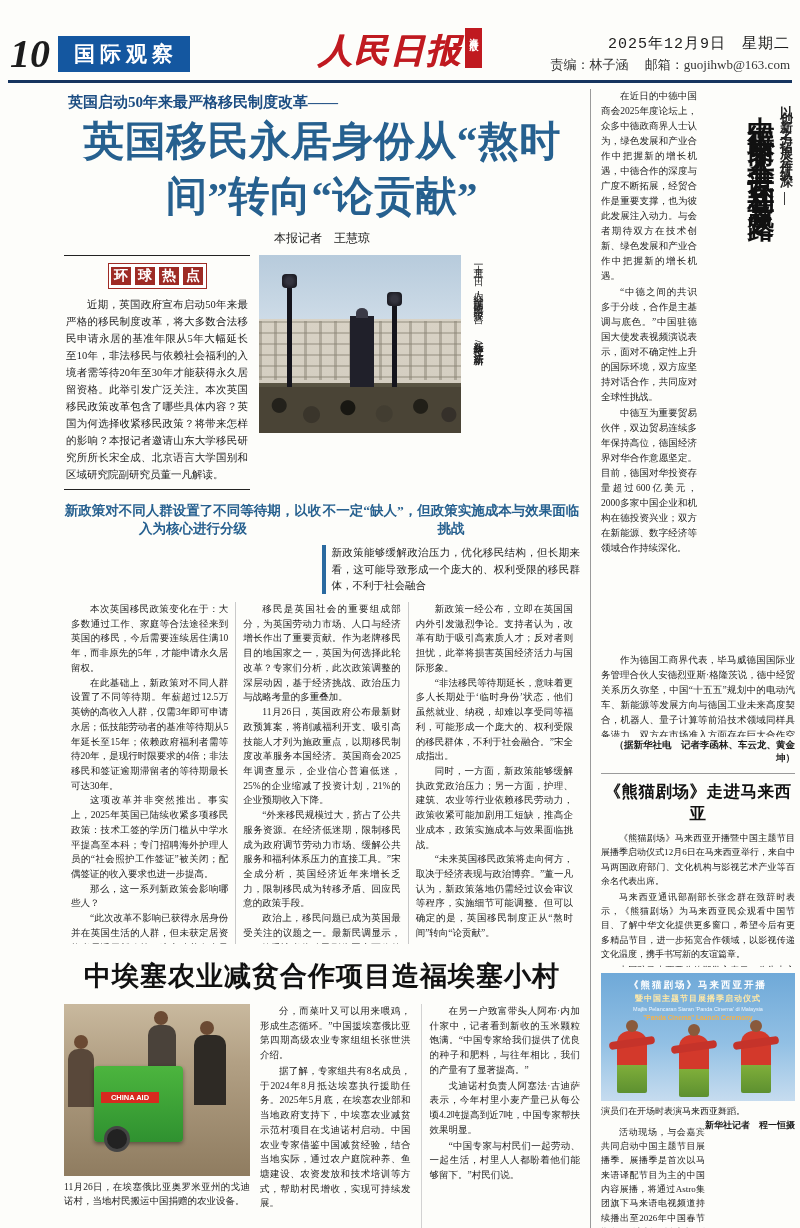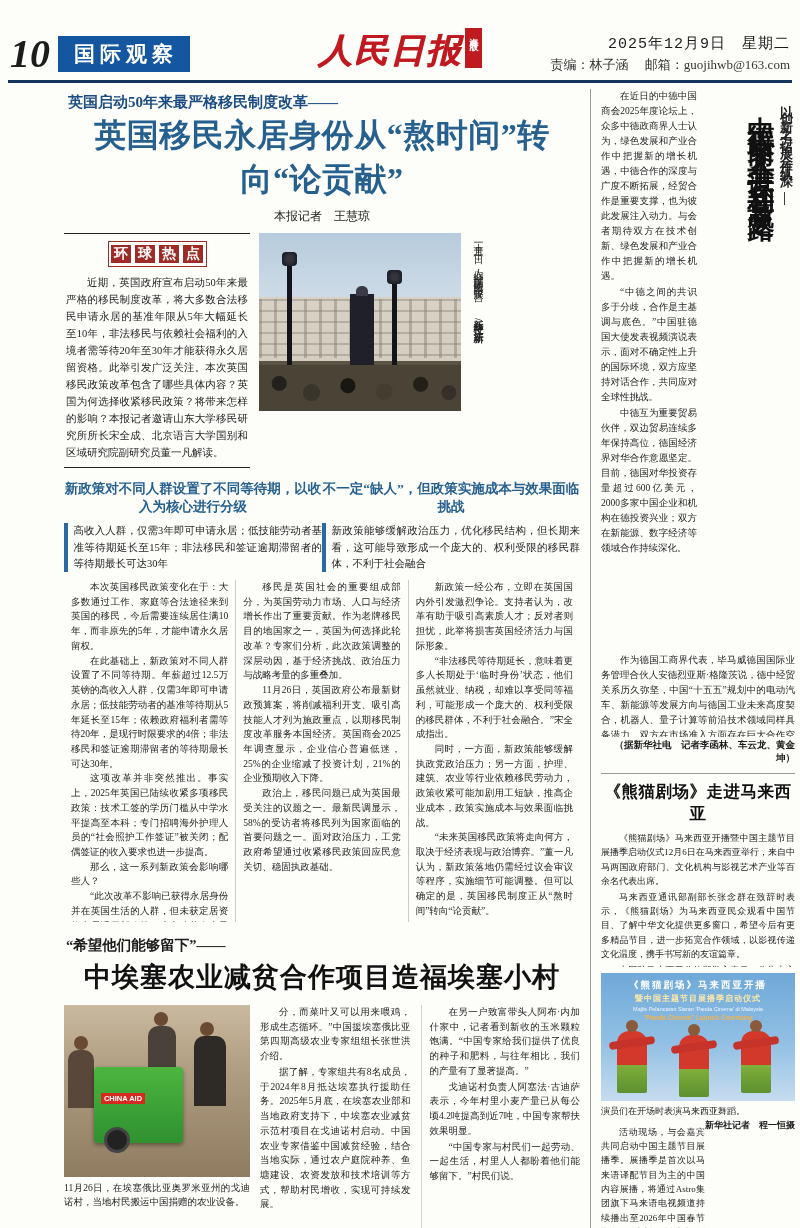--- a/index.html
+++ b/index.html
@@ -19,21 +19,21 @@
   .hdr-right{position:absolute;right:2px;bottom:6px;text-align:right;}
   .hdr-date{font-size:15px;letter-spacing:1px;font-family:Liberation Mono, monospace;}
   .hdr-editor{font-size:13px;color:#333;margin-top:3px;}
   
   .content{display:flex;margin:6px 5px 0 64px;gap:10px;}
   .main-col{width:516px;flex:none;}
   .vdiv{width:1px;background:#9a9a9a;flex:none;}
   .sidebar{flex:1;min-width:0;}
   
   .lead-kicker{font-size:15px;font-weight:bold;color:#1c4d82;margin:4px 0 2px 4px;}
-  .lead-title{font-size:32px;font-weight:bold;color:#26608f;text-align:center;letter-spacing:0.5px;margin:2px 0 6px 0;}
+  .lead-title{font-size:41px;font-weight:bold;color:#26608f;text-align:center;letter-spacing:0.5px;margin:2px 0 6px 0;}
   .lead-byline{text-align:center;font-size:12px;margin-bottom:8px;}
   .lead-top{display:flex;gap:9px;align-items:stretch;}
   .intro-box{width:182px;flex:none;border-top:1.5px solid #222;border-bottom:1.5px solid #222;padding:7px 2px 6px 2px;}
   .hotspot{display:flex;justify-content:center;margin-bottom:7px;}
   .hotspot-frame{display:inline-flex;gap:4px;border:1px solid #9e2b25;padding:2.5px;background:#fff;}
   .hotspot-frame span{background:#9e2b25;color:#fff;font-weight:bold;font-size:14px;padding:1px 3px;line-height:1.2;}
   .intro-text{font-size:10.5px;line-height:1.62;text-align:justify;text-indent:2em;color:#222;}
   .photo-palace{position:relative;width:202px;height:178px;flex:none;overflow:hidden;
      background:linear-gradient(180deg,#b7cbdc 0%,#cddbe7 36%,#d8d2c5 36%,#d4cec1 72%,#595443 72%,#3b372d 100%);}
   .pp-windows{position:absolute;left:0;right:0;top:37%;height:33%;opacity:.7;
@@ -71,21 +71,21 @@
   .eth{margin-top:14px;}
   .eth-kicker{font-size:14.5px;font-weight:bold;margin-left:2px;}
   .eth-title{font-size:27px;font-weight:bold;text-align:center;letter-spacing:1px;margin:4px 0 10px 0;color:#111;}
   .eth-main{display:flex;gap:10px;height:238px;overflow:hidden;}
   .eth-photo-wrap{width:186px;flex:none;}
   .photo-farm{position:relative;width:186px;height:172px;overflow:hidden;
      background:linear-gradient(180deg,#c9b99e 0%,#b2a084 34%,#8f7c60 100%);}
   .farm-machine{position:absolute;left:16%;top:36%;width:48%;height:44%;border-radius:4px;
      background:linear-gradient(180deg,#4cb53e 0%,#2f9130 100%);box-shadow:0 2px 4px rgba(0,0,0,.4);}
   .farm-label{position:absolute;top:34%;left:8%;background:#d62a1f;color:#fff;font-weight:bold;
-     font-size:7.5px;padding:1px 3px;font-family:"Liberation Sans","DejaVu Sans",sans-serif;}
+     font-size:7.5px;padding:1px 10px;font-family:"Liberation Sans","DejaVu Sans",sans-serif;}
   .farm-wheel{position:absolute;bottom:-10px;left:12%;width:20px;height:20px;border-radius:50%;
      background:#222;border:3px solid #444;}
   .fig{position:absolute;width:26px;height:58px;background:#3d3328;border-radius:10px 10px 0 0;}
   .fig:before{content:"";position:absolute;top:-14px;left:6px;width:14px;height:14px;border-radius:50%;background:#6b4a33;}
   .fig1{left:2%;top:26%;background:#59483a;}
   .fig2{left:70%;top:18%;width:32px;height:70px;background:#2e2a25;}
   .fig3{left:45%;top:12%;width:28px;height:50px;background:#4a423a;}
   .eth-cap{font-size:9.5px;line-height:1.5;margin-top:4px;text-align:justify;}
   .eth-col{flex:1;min-width:0;font-size:9.5px;line-height:1.55;text-align:justify;overflow:hidden;}
   .eth-col+.eth-col{border-left:1px solid #d2d2d2;padding-left:8px;}
@@ -170,24 +170,20 @@
         </div>
         <div class="photo-cap-vert">
           <span>十一月二十一日，人们经过英国伦敦白金汉宫。</span>
           <span class="credit">新华社/法新</span>
         </div>
       </div>
 
       <div class="lead-secs">
         <div class="sec">
           <div class="sec-head">新政策对不同人群设置了不同等待期，以收入为核心进行分级</div>
-          <div class="sec-sum">
-              <div class="sec-bar"></div>
-            <div class="sec-sum-text">高收入人群，仅需3年即可申请永居；低技能劳动者基准等待期延长至15年；非法移民和签证逾期滞留者的等待期最长可达30年</div>
-            </div>
         </div>
         <div class="sec">
           <div class="sec-head">不一定“缺人”，但政策实施成本与效果面临挑战</div>
           <div class="sec-sum">
               <div class="sec-bar"></div>
             <div class="sec-sum-text">新政策能够缓解政治压力，优化移民结构，但长期来看，这可能导致形成一个庞大的、权利受限的移民群体，不利于社会融合</div>
             </div>
         </div>
       </div>
 
@@ -195,32 +191,32 @@
         <div class="bcol">
             <p class="para">本次英国移民政策变化在于：大多数通过工作、家庭等合法途径来到英国的移民，今后需要连续居住满10年，而非原先的5年，才能申请永久居留权。</p>
             <p class="para">在此基础上，新政策对不同人群设置了不同等待期。年薪超过12.5万英镑的高收入人群，仅需3年即可申请永居；低技能劳动者的基准等待期从5年延长至15年；依赖政府福利者需等待20年，是现行时限要求的4倍；非法移民和签证逾期滞留者的等待期最长可达30年。</p>
             <p class="para">这项改革并非突然推出。事实上，2025年英国已陆续收紧多项移民政策：技术工签的学历门槛从中学水平提高至本科；专门招聘海外护理人员的“社会照护工作签证”被关闭；配偶签证的收入要求也进一步提高。</p>
             <p class="para">那么，这一系列新政策会影响哪些人？</p>
             <p class="para">“此次改革不影响已获得永居身份并在英国生活的人群，但未获定居资格者需适用新政策，这意味着有大量处于10年基准期以下的人员将面临至少翻倍的等待期，带来不确定性。”董一凡分析，“从行业上看，建筑、护理、酒店、农业等严重依赖移民劳动力的行业将受到明显冲击。”</p>
           </div>
         <div class="bcol">
             <p class="para">移民是英国社会的重要组成部分，为英国劳动力市场、人口与经济增长作出了重要贡献。作为老牌移民目的地国家之一，英国为何选择此轮改革？专家们分析，此次政策调整的深层动因，基于经济挑战、政治压力与战略考量的多重叠加。</p>
             <p class="para">11月26日，英国政府公布最新财政预算案，将削减福利开支、吸引高技能人才列为施政重点，以期移民制度改革服务本国经济。英国商会2025年调查显示，企业信心普遍低迷，25%的企业缩减了投资计划，21%的企业预期收入下降。</p>
+            <p class="para">“外来移民规模过大，挤占了公共服务资源。在经济低迷期，限制移民成为政府调节劳动力市场、缓解公共服务和福利体系压力的直接工具。”宋全成分析，英国经济近年来增长乏力，限制移民成为转移矛盾、回应民意的政策手段。</p>
             <p class="para">政治上，移民问题已成为英国最受关注的议题之一。最新民调显示，58%的受访者将移民列为国家面临的首要问题之一。面对政治压力，工党政府希望通过收紧移民政策回应民意关切、稳固执政基础。</p>
           </div>
         <div class="bcol">
             <p class="para">新政策一经公布，立即在英国国内外引发激烈争论。支持者认为，改革有助于吸引高素质人才；反对者则担忧，此举将损害英国经济活力与国际形象。</p>
             <p class="para">“非法移民等待期延长，意味着更多人长期处于‘临时身份’状态，他们虽然就业、纳税，却难以享受同等福利，可能形成一个庞大的、权利受限的移民群体，不利于社会融合。”宋全成指出。</p>
             <p class="para">同时，一方面，新政策能够缓解执政党政治压力；另一方面，护理、建筑、农业等行业依赖移民劳动力，政策收紧可能加剧用工短缺，推高企业成本，政策实施成本与效果面临挑战。</p>
             <p class="para">“未来英国移民政策将走向何方，取决于经济表现与政治博弈。”董一凡认为，新政策落地仍需经过议会审议等程序，实施细节可能调整。但可以确定的是，英国移民制度正从“熬时间”转向“论贡献”。</p>
           </div>
       </div>
 
       <div class="eth">
-        <div class="eth-kicker">“希望他们能够留下”——</div>
         <div class="eth-title">中埃塞农业减贫合作项目造福埃塞小村</div>
         <div class="eth-main">
           <div class="eth-photo-wrap">
             <div class="photo-farm">
               <div class="fig fig1"></div>
               <div class="fig fig3"></div>
               <div class="fig fig2"></div>
               <div class="farm-machine">
                 <span class="farm-label">CHINA AID</span>
                 <div class="farm-wheel"></div>

